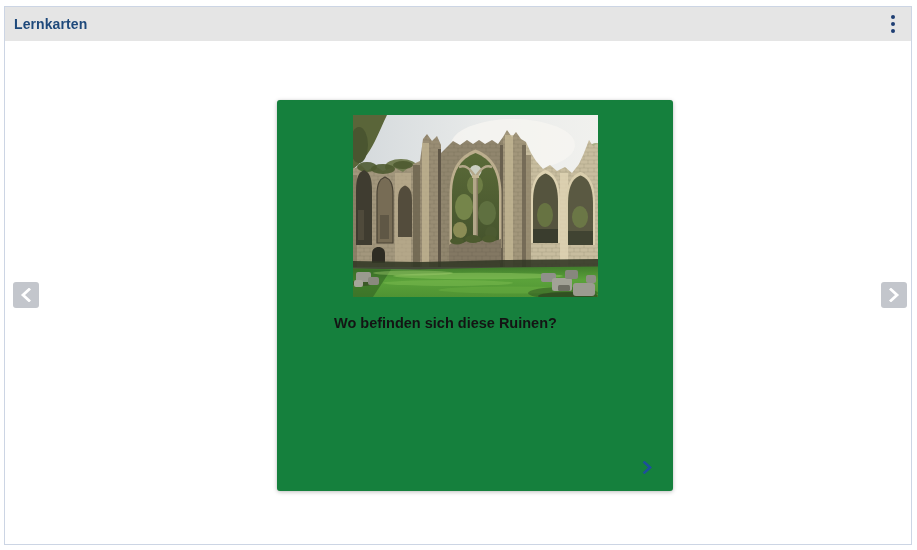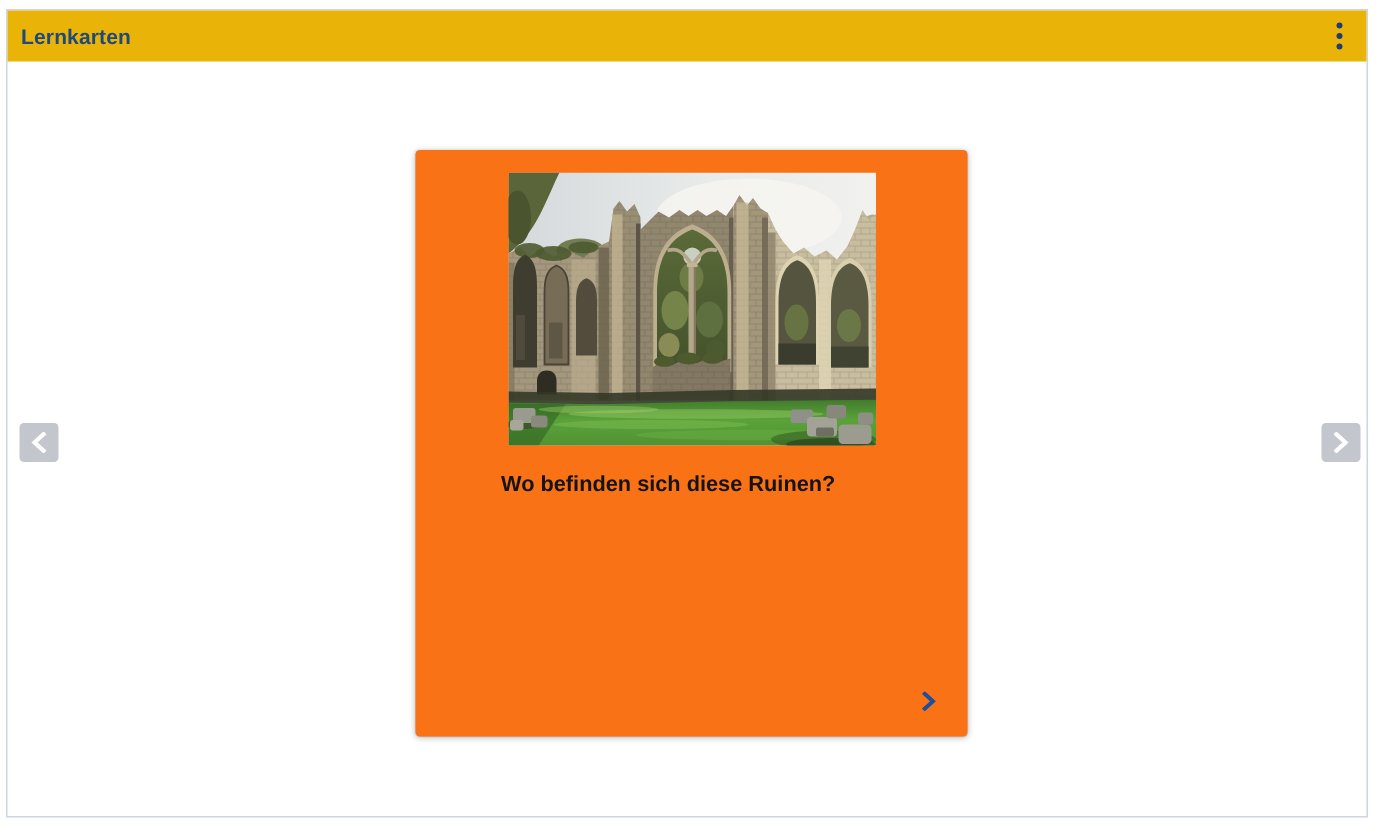--- a/index.html
+++ b/index.html
@@ -12,21 +12,21 @@
   }
   .module {
     position: absolute; left: 4px; top: 6px;
     width: 908px; height: 539px;
     border: 1px solid #ccd5e4;
     background: #ffffff;
     box-sizing: border-box;
   }
   .header {
     height: 34px;
-    background: #eab308;
+    background: #e5e5e5;
     display: flex; align-items: center; justify-content: space-between;
     padding: 0 10px 0 9px;
     box-sizing: border-box;
   }
   .title {
     font-size: 14px; font-weight: bold;
     color: #1e497b;
     letter-spacing: 0.1px;
   }
   .kebab {
@@ -41,22 +41,22 @@
     width: 26px; height: 26px;
     background: #c3c6cc;
     border: none; border-radius: 3px;
     display: flex; align-items: center; justify-content: center;
     padding: 0; cursor: pointer;
   }
   .navbtn.prev { left: 8px; }
   .navbtn.next { right: 4px; }
   .card {
     position: absolute; left: 272px; top: 59px;
-    width: 368px; height: 391px;
-    background: #f97316;
+    width: 396px; height: 391px;
+    background: #15803d;
     border-radius: 3px;
     box-shadow: 0 1px 4px rgba(0,0,0,0.25), 0 0 1px rgba(0,0,0,0.12);
   }
   .photo {
     display: block;
     margin: 15px auto 0;
     width: 245px; height: 182px;
   }
   .question {
     position: absolute; left: 57px; top: 215px; right: 18px;

